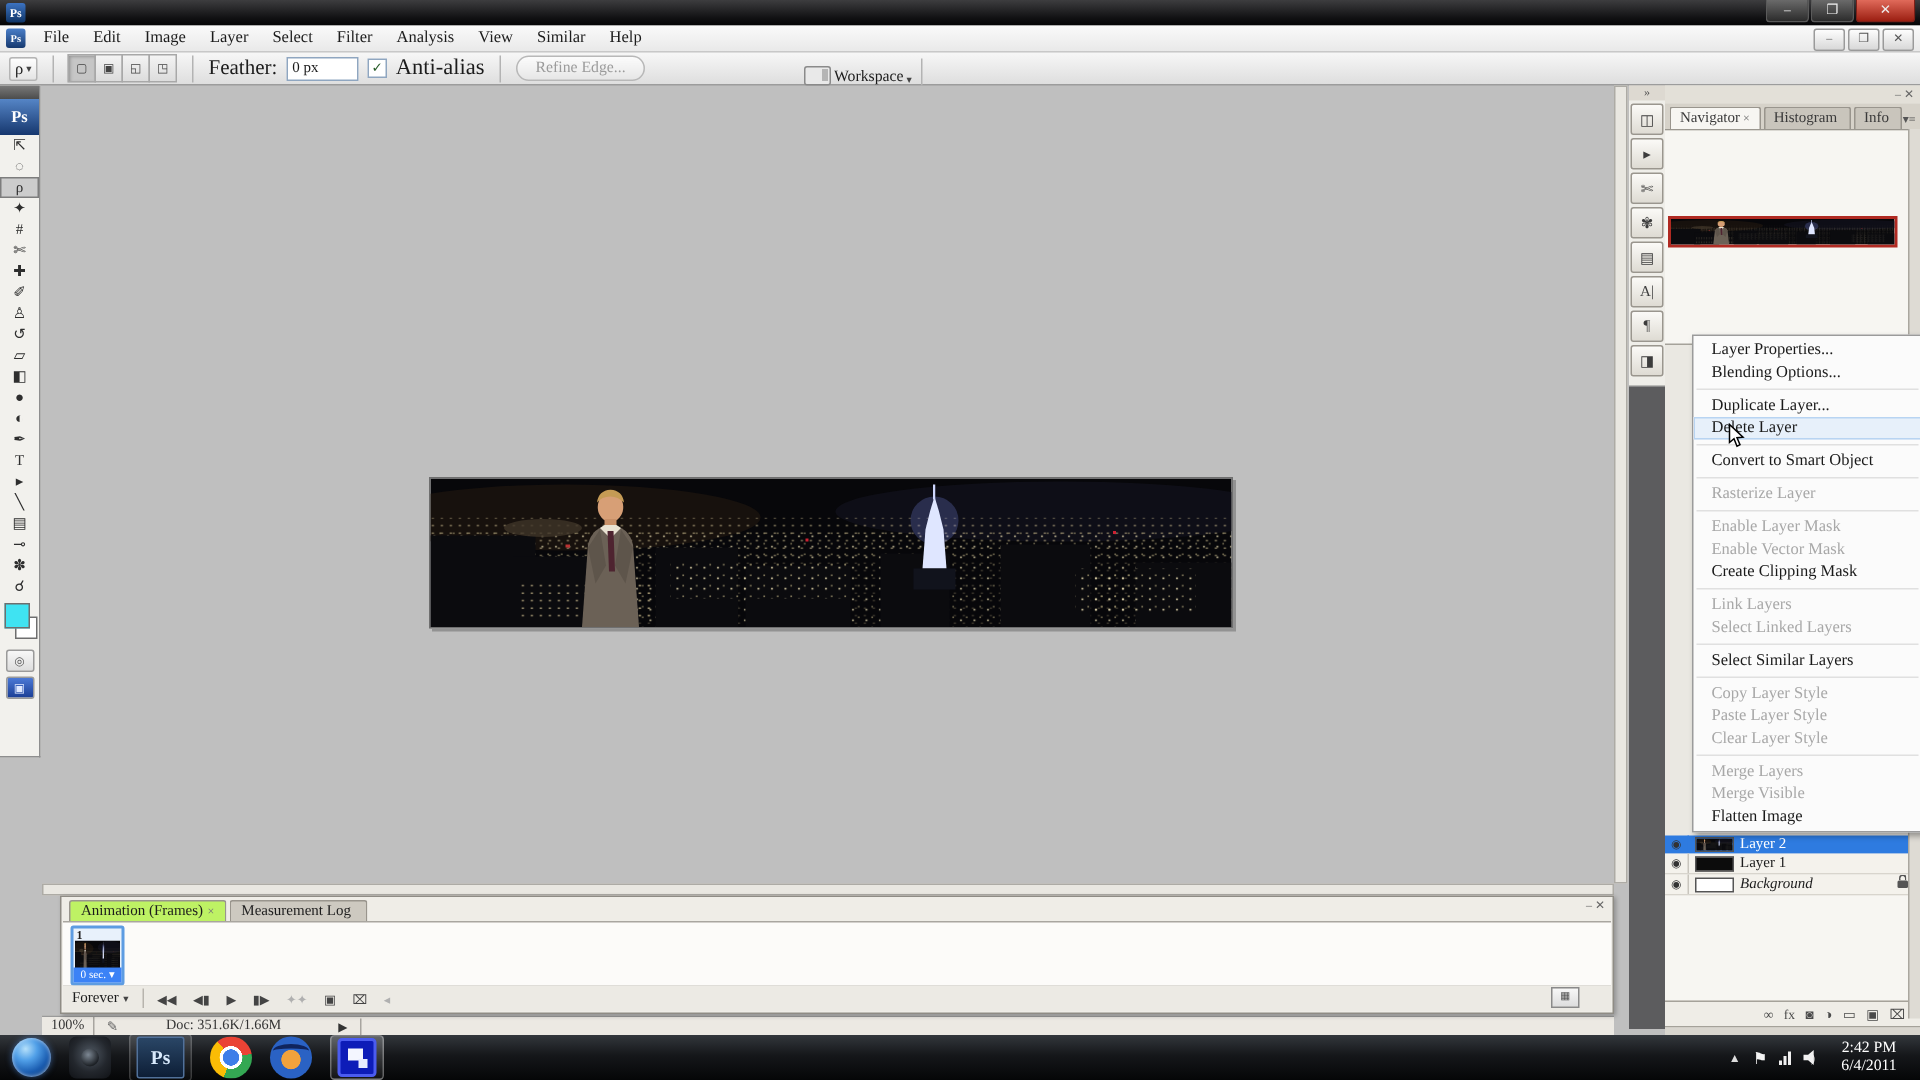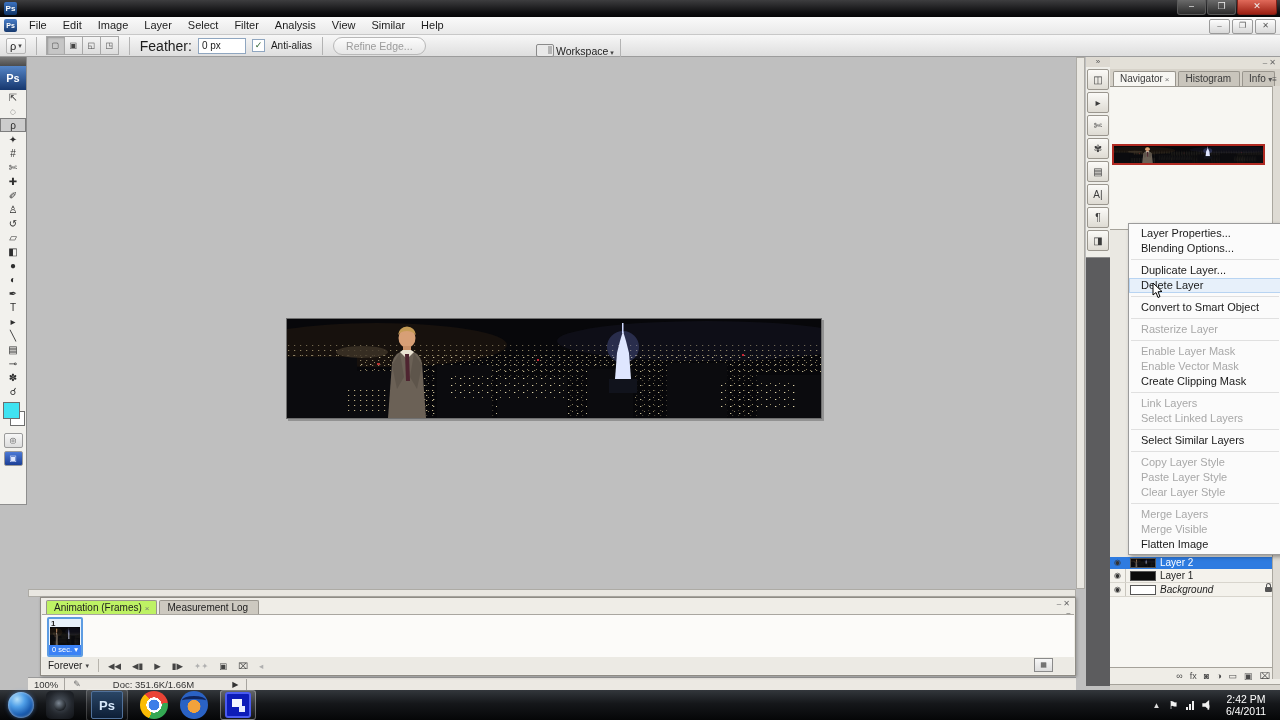--- a/index.html
+++ b/index.html
@@ -1,17 +1,17 @@
 <!DOCTYPE html>
 <html><head>
 <meta charset="utf-8">
 <style>
   html,body{margin:0;padding:0;background:#666;}
   #screen{position:relative;width:1280px;height:720px;overflow:hidden;background:#bfbfbf;
-    font-family:Liberation Sans, sans-serif;font-size:11px;color:#1c1c1c;
+    font-family:Liberation Serif, serif;font-size:11px;color:#1c1c1c;
     -webkit-font-smoothing:antialiased;}
   .abs{position:absolute;}
 
   
   .titlebar{left:0;top:0;width:1280px;height:17px;background:linear-gradient(#3d3d3f,#111113 70%,#050506);
     color:#f2f2f2;display:flex;align-items:center;gap:5px;padding-left:4px;box-sizing:border-box;}
   .ps-badge{width:13px;height:13px;border-radius:2px;background:linear-gradient(#3c73c2,#103566);
     color:#fff;font-size:8px;font-weight:bold;display:flex;align-items:center;justify-content:center;flex:0 0 auto;}
   .titletext{font-size:11px;white-space:nowrap;}
   .winbtns{position:absolute;right:3px;top:0;display:flex;gap:1px;}
@@ -284,21 +284,21 @@
     <span class="modebtns">
       <span class="modebtn pressed">▢</span>
       <span class="modebtn">▣</span>
       <span class="modebtn">◱</span>
       <span class="modebtn">◳</span>
     </span>
     <span class="opt-sep"></span>
     <span style="font-size:14px;">Feather:</span>
     <span class="feather-input">0 px</span>
     <span class="checkbox">✓</span>
-    <span style="font-size:10px;">Anti-alias</span>
+    <span style="font-size:15px;">Anti-alias</span>
     <span class="opt-sep"></span>
     <span class="refine-btn">Refine Edge...</span>
     <span class="workspace-group">
       <span class="ws-icon"></span>
       <span style="font-size:10.5px;">Workspace</span>
       <span class="tinyarrow">▾</span>
       <span class="opt-sep"></span>
     </span>
   </div>
 

